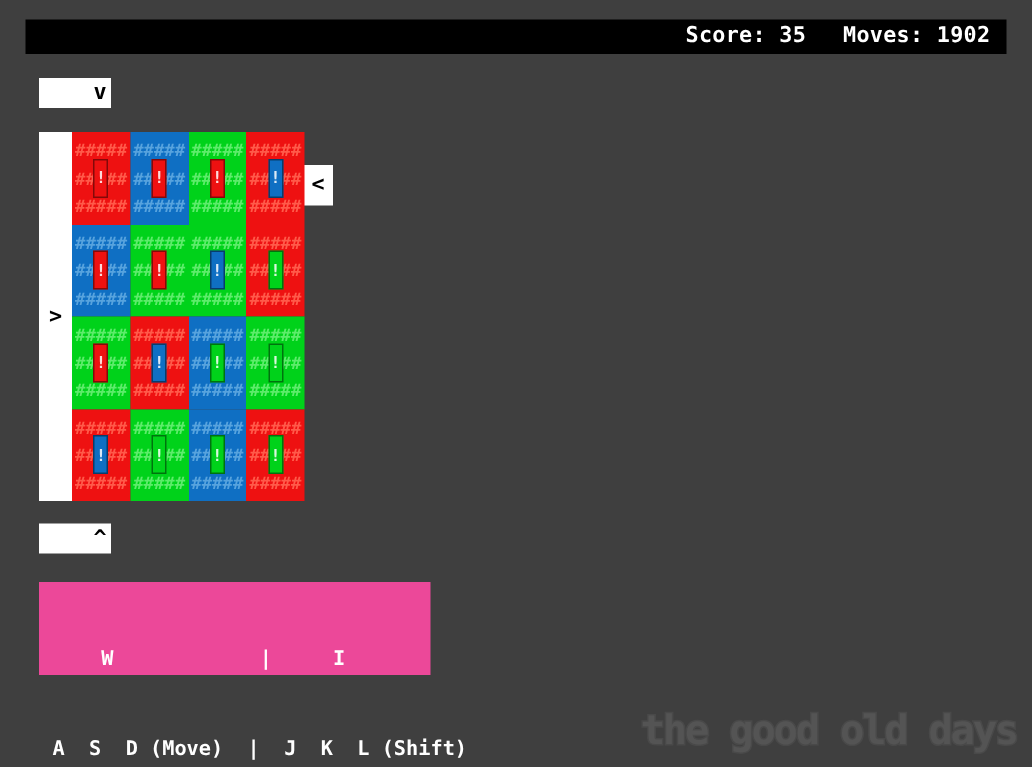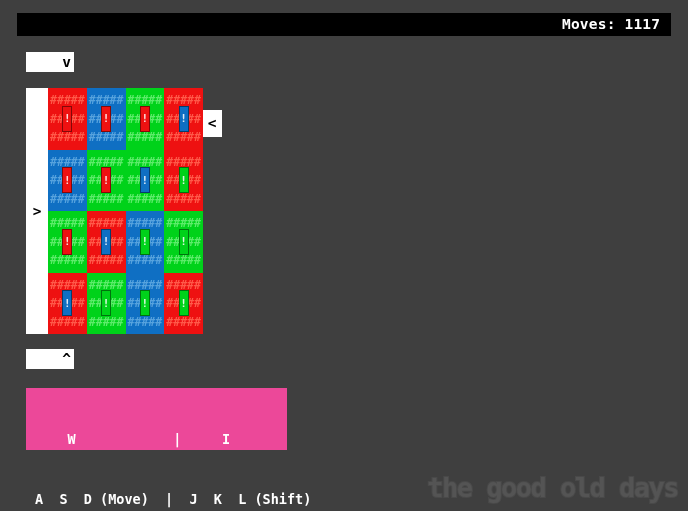--- a/index.html
+++ b/index.html
@@ -197,21 +197,22 @@
     white-space: pre;
     opacity: 0.95;
   }
 </style>
 </head>
 <body>
 
 <div id="screen">
 
   <div id="status-bar">
-    <span id="status-moves">Moves: 1117</span>
+    <span id="status-score">Score: 35</span>
+    <span id="status-moves">Moves: 1902</span>
   </div>
 
   <div class="cursor-bar" id="cursor-top">v</div>
   <div class="cursor-bar" id="cursor-left">&gt;</div>
   <div class="cursor-bar" id="cursor-right">&lt;</div>
   <div class="cursor-bar" id="cursor-bottom">^</div>
 
   <div id="board">
       <div class="cell bg-R">
         <div class="hashes hash-R"><div>#####</div><div>## ##</div><div>#####</div></div>

